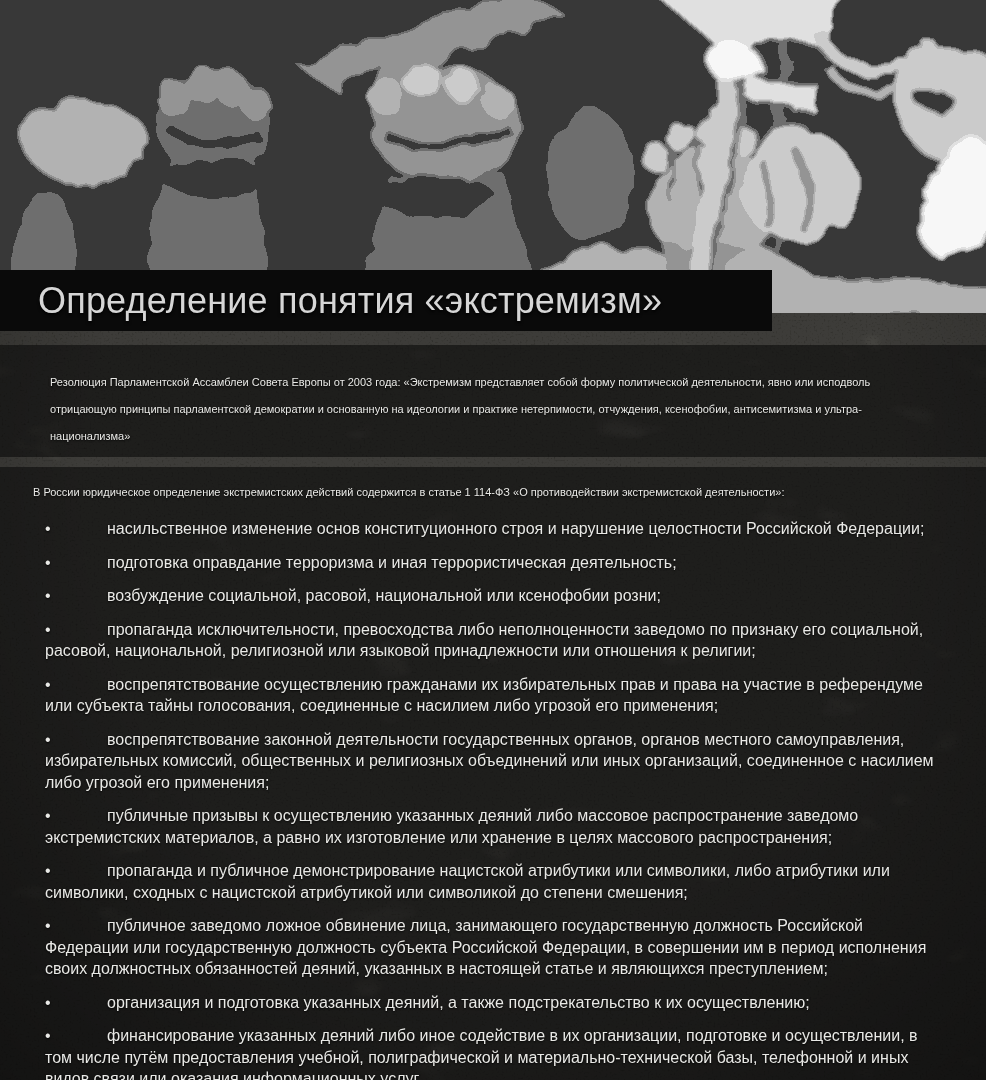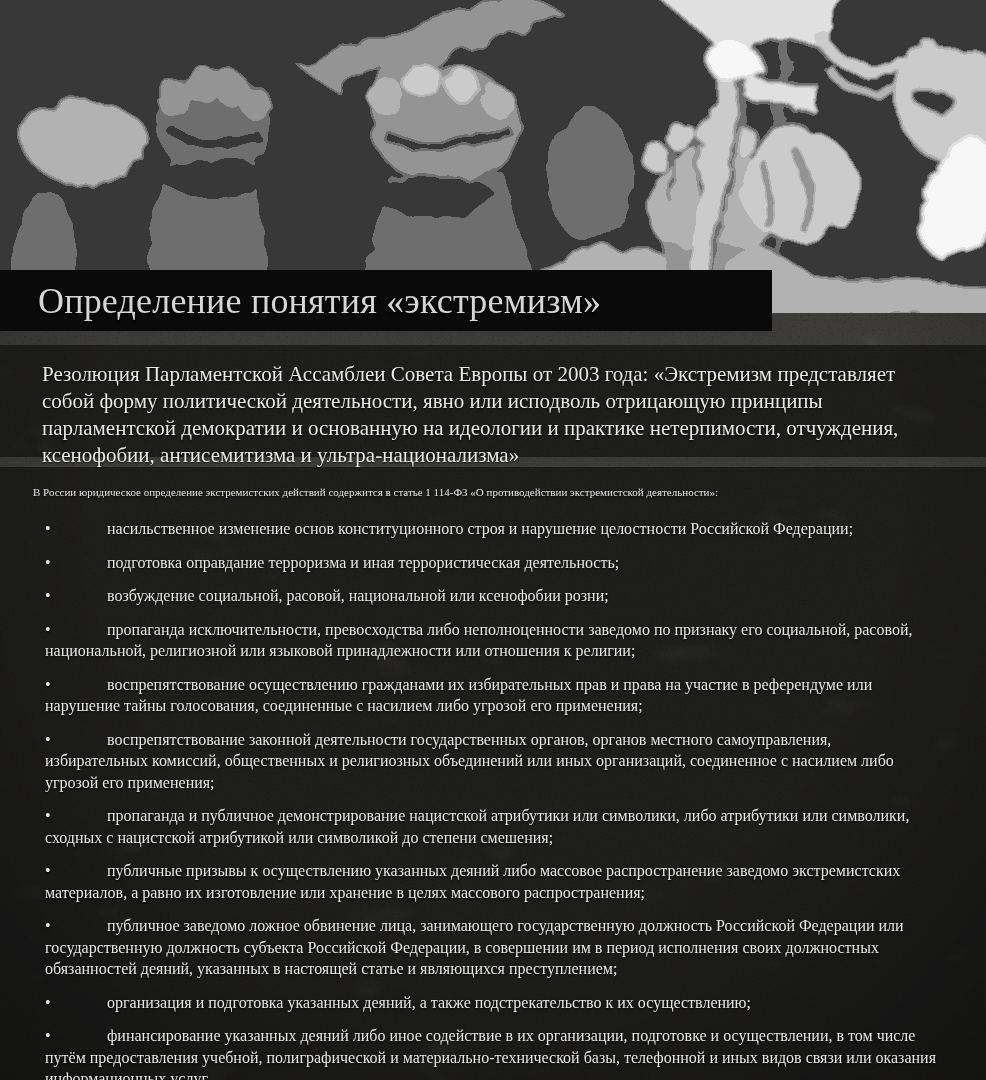--- a/index.html
+++ b/index.html
@@ -4,21 +4,21 @@
 <style>
   html, body { margin: 0; padding: 0; background: #111; }
   * { box-sizing: border-box; }
 
   .stage {
     position: relative;
     width: 986px;
     height: 1080px;
     overflow: hidden;
     background: #393833;
-    font-family: Liberation Serif, serif;
+    font-family: Liberation Sans, sans-serif;
   }
 
   .bg-texture {
     position: absolute;
     inset: 0;
     z-index: 0;
   }
 
   .hero {
     position: absolute;
@@ -58,22 +58,22 @@
     color: #e9e9e6;
     text-shadow: 0 1px 2px rgba(0,0,0,0.85);
   }
 
   .intro-panel {
     top: 345px;
     height: 112px;
     padding: 12px 46px 0 38px;
   }
   .intro-panel p {
-    margin: 4px;
-    font-size: 21px;
+    margin: 12px;
+    font-size: 11px;
     line-height: 27px;
   }
 
   .law-panel {
     top: 467px;
     height: 613px;
     padding: 12px 36px 0 33px;
   }
   .law-intro {
     margin: 0 0 12px 0;
@@ -216,23 +216,23 @@
   </section>
 
   <section class="panel law-panel">
     <p class="law-intro">В России юридическое определение экстремистских действий содержится в статье 1 114-ФЗ «О противодействии экстремистской деятельности»:</p>
 
     <div class="law-list">
       <p class="law-item"><span class="marker">•</span><span class="gap"></span><span class="item-text">насильственное изменение основ конституционного строя и нарушение целостности Российской Федерации;</span></p>
       <p class="law-item"><span class="marker">•</span><span class="gap"></span><span class="item-text">подготовка оправдание терроризма и иная террористическая деятельность;</span></p>
       <p class="law-item"><span class="marker">•</span><span class="gap"></span><span class="item-text">возбуждение социальной, расовой, национальной или ксенофобии розни;</span></p>
       <p class="law-item"><span class="marker">•</span><span class="gap"></span><span class="item-text">пропаганда исключительности, превосходства либо неполноценности заведомо по признаку его социальной, расовой, национальной, религиозной или языковой принадлежности или отношения к религии;</span></p>
-      <p class="law-item"><span class="marker">•</span><span class="gap"></span><span class="item-text">воспрепятствование осуществлению гражданами их избирательных прав и права на участие в референдуме или нарушение тайны голосования, соединенные с насилием либо угрозой его применения;</span></p>
+      <p class="law-item"><span class="marker">•</span><span class="gap"></span><span class="item-text">воспрепятствование осуществлению гражданами их избирательных прав и права на участие в референдуме или субъекта тайны голосования, соединенные с насилием либо угрозой его применения;</span></p>
       <p class="law-item"><span class="marker">•</span><span class="gap"></span><span class="item-text">воспрепятствование законной деятельности государственных органов, органов местного самоуправления, избирательных комиссий, общественных и религиозных объединений или иных организаций, соединенное с насилием либо угрозой его применения;</span></p>
+      <p class="law-item"><span class="marker">•</span><span class="gap"></span><span class="item-text">публичные призывы к осуществлению указанных деяний либо массовое распространение заведомо экстремистских материалов, а равно их изготовление или хранение в целях массового распространения;</span></p>
       <p class="law-item"><span class="marker">•</span><span class="gap"></span><span class="item-text">пропаганда и публичное демонстрирование нацистской атрибутики или символики, либо атрибутики или символики, сходных с нацистской атрибутикой или символикой до степени смешения;</span></p>
-      <p class="law-item"><span class="marker">•</span><span class="gap"></span><span class="item-text">публичные призывы к осуществлению указанных деяний либо массовое распространение заведомо экстремистских материалов, а равно их изготовление или хранение в целях массового распространения;</span></p>
       <p class="law-item"><span class="marker">•</span><span class="gap"></span><span class="item-text">публичное заведомо ложное обвинение лица, занимающего государственную должность Российской Федерации или государственную должность субъекта Российской Федерации, в совершении им в период исполнения своих должностных обязанностей деяний, указанных в настоящей статье и являющихся преступлением;</span></p>
       <p class="law-item"><span class="marker">•</span><span class="gap"></span><span class="item-text">организация и подготовка указанных деяний, а также подстрекательство к их осуществлению;</span></p>
       <p class="law-item"><span class="marker">•</span><span class="gap"></span><span class="item-text">финансирование указанных деяний либо иное содействие в их организации, подготовке и осуществлении, в том числе путём предоставления учебной, полиграфической и материально-технической базы, телефонной и иных видов связи или оказания информационных услуг.</span></p>
     </div>
   </section>
 
 </div>
 
 </body></html>

